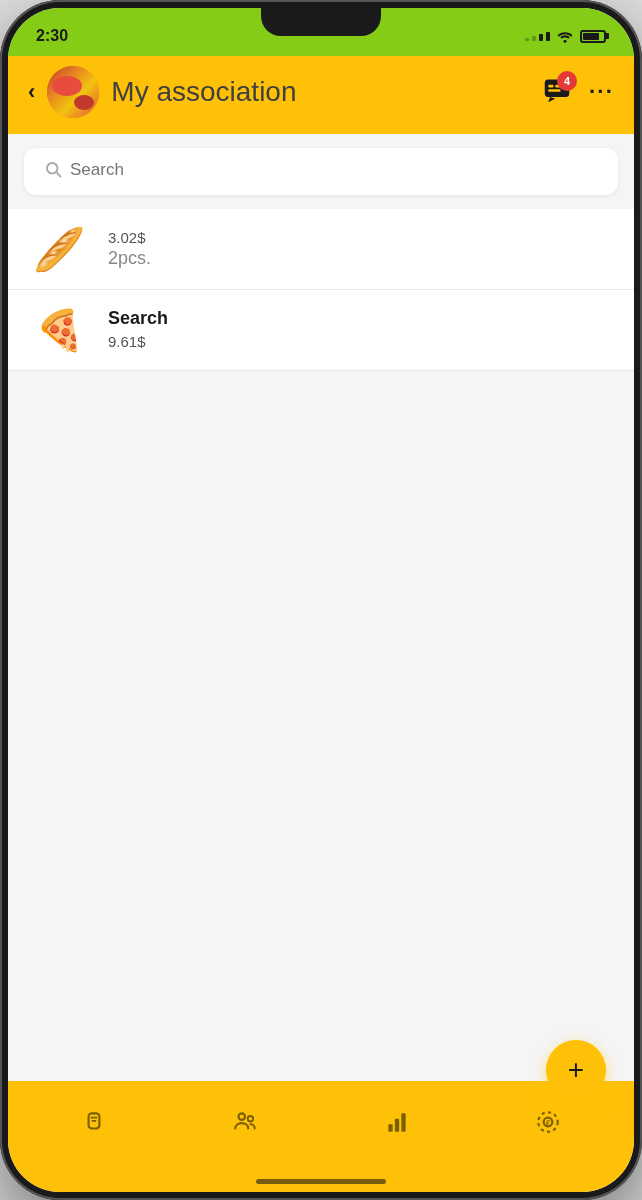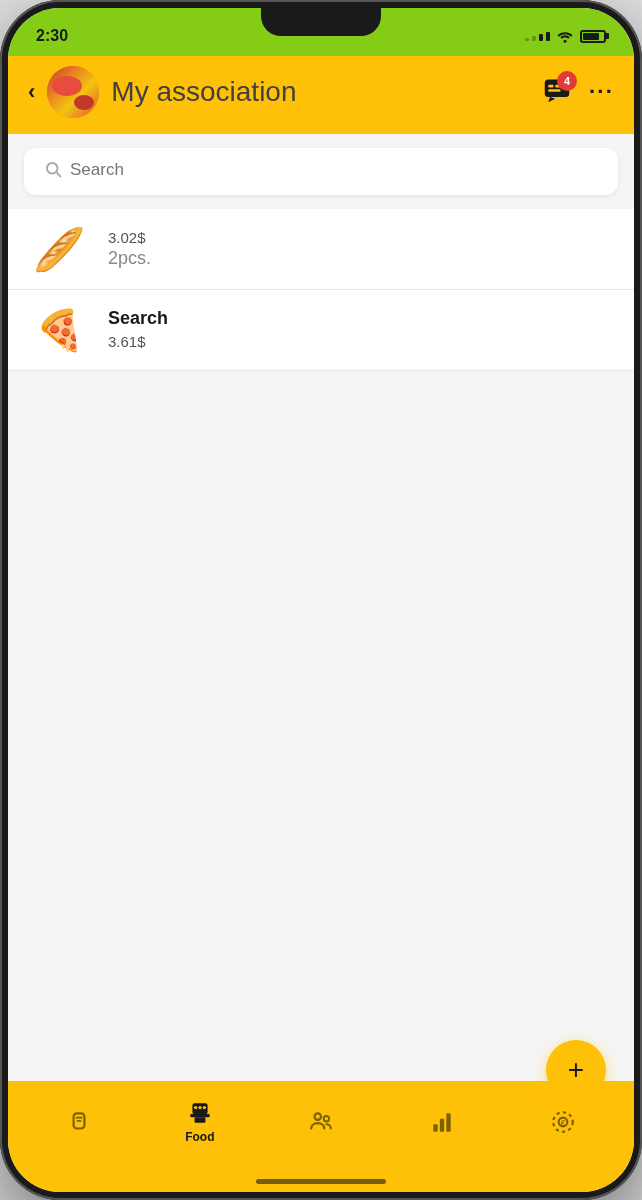--- a/index.html
+++ b/index.html
@@ -480,51 +480,40 @@
           <div class="item-info">
             <div class="item-price">3.02$</div>
             <div class="item-qty">2pcs.</div>
           </div>
         </div>
 
         <div class="list-item">
           <div class="item-image pizza-img">🍕</div>
           <div class="item-info">
             <div class="item-name">Search</div>
-            <div class="item-price">3.61$</div>
+            <div class="item-price">9.61$</div>
           </div>
         </div>
 
       </div>
 
     </div>
 
     <div class="fab">+</div>
 
     <div class="bottom-nav">
 
       <div class="nav-item">
         <svg class="nav-svg" viewBox="0 0 24 24" fill="none">
           <rect x="7" y="4" width="10" height="14" rx="3" stroke="#7a6000" stroke-width="2"></rect>
           <line x1="9" y1="8" x2="15" y2="8" stroke="#7a6000" stroke-width="1.5"></line>
           <line x1="10" y1="11" x2="14" y2="11" stroke="#7a6000" stroke-width="1.5"></line>
         </svg>
       </div>
 
-      <div class="nav-item">
-        <svg class="nav-svg" viewBox="0 0 24 24" fill="none">
-          <rect x="5" y="3" width="14" height="10" rx="2" fill="#1a1a1a"></rect>
-          <rect x="3" y="13" width="18" height="3" rx="1" fill="#1a1a1a"></rect>
-          <rect x="7" y="16" width="10" height="5" rx="1" fill="#1a1a1a"></rect>
-          <circle cx="8" cy="7" r="1.5" fill="#FFC107"></circle>
-          <circle cx="12" cy="7" r="1.5" fill="#FFC107"></circle>
-          <circle cx="16" cy="7" r="1.5" fill="#FFC107"></circle>
-        </svg>
-        <span class="nav-label">Food</span>
-      </div>
 
       <div class="nav-item">
         <svg class="nav-svg" viewBox="0 0 24 24" fill="none">
           <circle cx="9" cy="7" r="3" stroke="#7a6000" stroke-width="2"></circle>
           <circle cx="17" cy="9" r="2.5" stroke="#7a6000" stroke-width="1.8"></circle>
           <path d="M3 18c0-3 2.7-5 6-5s6 2 6 5" stroke="#7a6000" stroke-width="2" stroke-linecap="round"></path>
           <path d="M17 14c2 0 4 1.3 4 4" stroke="#7a6000" stroke-width="1.8" stroke-linecap="round"></path>
         </svg>
       </div>
 

